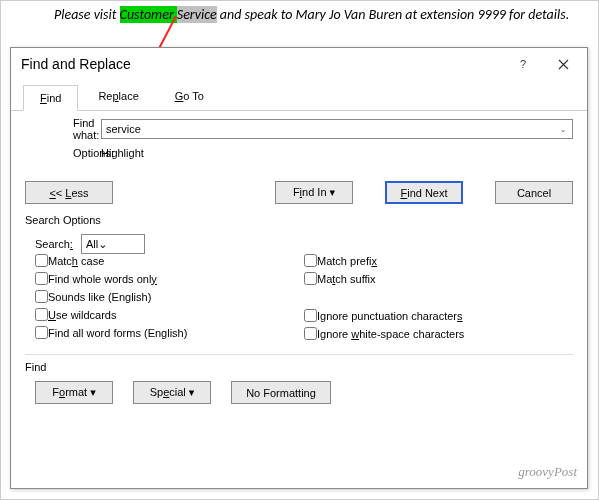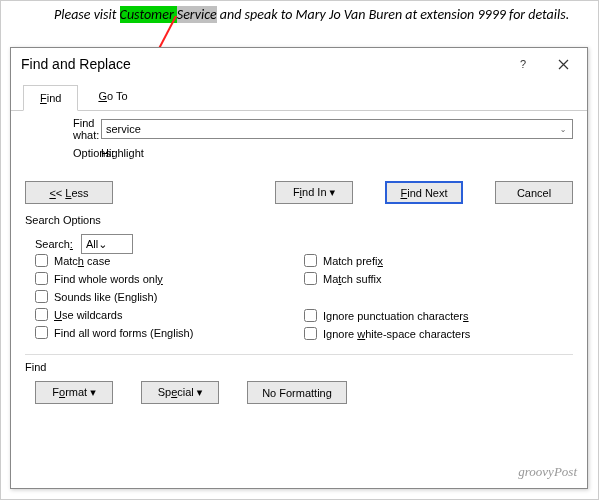--- a/index.html
+++ b/index.html
@@ -119,32 +119,32 @@
   font-size: 11px;
   color: #000;
   cursor: pointer;
   min-width: 78px;
 }
 .btn.primary { border: 2px solid #2a5fd8; background: #e9e9e9; }
 .fieldset-label { margin: 4px 0 8px 0; color: #000; }
 .searchopts { padding-left: 10px; }
 .searchrow { display: flex; align-items: center; gap: 8px; margin-bottom: 0; }
 .small-select {
-  width: 52px; height: 20px;
+  width: 64px; height: 20px;
   border: 1px solid #888; background: #fff;
   display: flex; align-items: center; padding: 0 4px;
   position: relative;
 }
 .checks { display: flex; }
 .checks .col { flex: 1; display: flex; flex-direction: column; gap: 5px; }
-.chk { display: flex; align-items: center; gap: 6px; }
+.chk { display: flex; align-items: center; }
 .chk input { width: 13px; height: 13px; margin: 0; }
 .hr { height: 1px; background: #ddd; margin: 14px 0 6px 0; }
 .findlabel { margin-bottom: 8px; color: #000; }
-.bottombtns { display: flex; gap: 28px; padding-left: 10px; }
+.bottombtns { display: flex; gap: 20px; padding-left: 10px; }
 .watermark {
   position: absolute;
   bottom: 20px; right: 22px;
   font-family: Georgia, serif;
   font-style: italic;
   color: #999;
   font-size: 13px;
 }
 .outer-border {
   position: absolute;
@@ -178,20 +178,21 @@
     <div class="tb-btn">?</div>
     <div class="tb-btn">
       <svg width="11" height="11">
           <path d="M1 1L10 10M10 1L1 10" stroke="#333" stroke-width="1.2"></path>
         </svg>
     </div>
   </div>
 
   <div class="tabs">
     <div class="tab active"><span class="u">F</span><span>ind</span></div>
+    <div class="tab"><span>Re</span><span class="u">p</span><span>lace</span></div>
     <div class="tab"><span class="u">G</span><span>o To</span></div>
   </div>
 
   <div class="body">
     <div class="row">
       <span class="lbl">Find what:</span>
       <div class="val">
         <div class="select">
           <span>service</span>
           <span class="dd">⌄</span>

